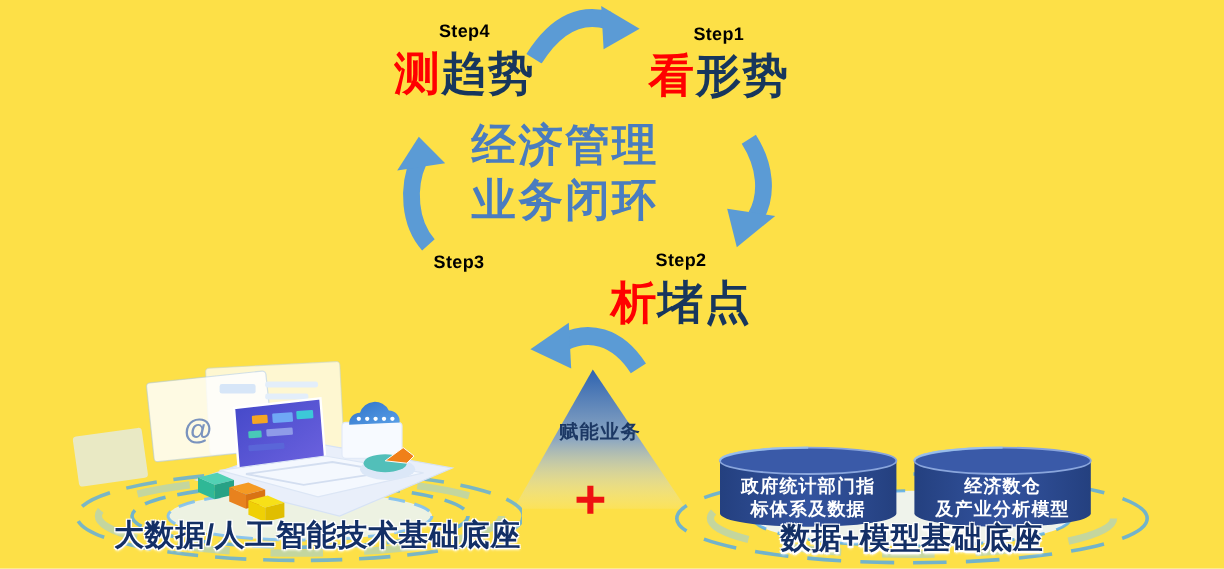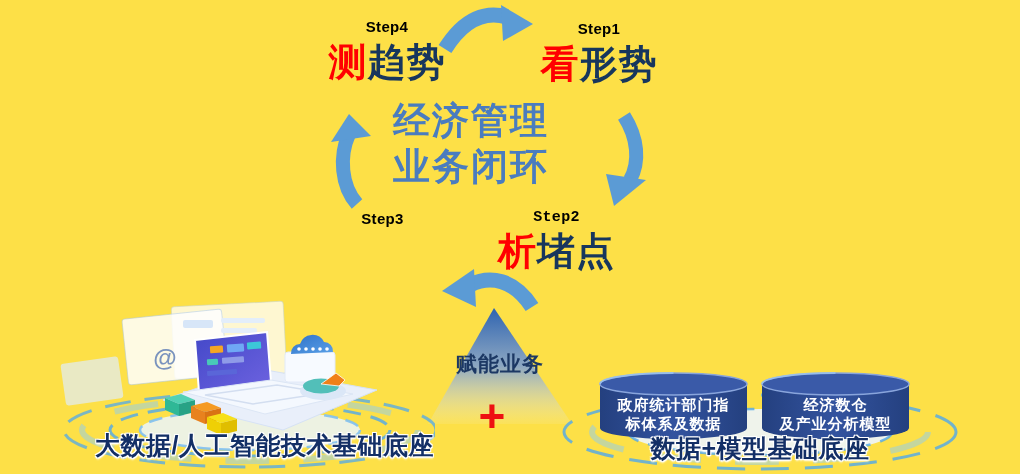--- a/index.html
+++ b/index.html
@@ -15,21 +15,21 @@
   .step-word .hl{color:#FF0000;}
   
   .center-title{position:absolute;left:393px;top:98px;width:195px;
     font-size:37px;font-weight:800;color:#4A7CBF;line-height:46px;letter-spacing:2px;white-space:nowrap;}
   
   .caption{position:absolute;text-align:center;font-size:25px;font-weight:800;color:#132F66;
     letter-spacing:.5px;white-space:nowrap;
     text-shadow:-1px -1px 0 #fff,1px -1px 0 #fff,-1px 1px 0 #fff,1px 1px 0 #fff,0 2px 2px #fff;}
   
   .tri-label{position:absolute;left:420px;top:350px;width:160px;text-align:center;
-    font-size:21px;font-weight:800;color:#1C3864;letter-spacing:1px;}
+    font-size:16px;font-weight:800;color:#1C3864;letter-spacing:1px;}
   .plus{position:absolute;left:468px;top:392px;width:48px;text-align:center;
     font-size:46px;line-height:48px;font-weight:900;color:#EE1111;}
   
   .cyl-text{font-family:"Liberation Serif","DejaVu Serif",serif;font-weight:700;fill:#fff;letter-spacing:1px;}
 </style>
 </head>
 <body>
 
 <div class="canvas">
 
@@ -40,21 +40,21 @@
 
   <div class="step" style="left:534px;top:20px;width:130px;">
     <div class="step-label">Step1</div>
     <div class="step-word"><span class="hl">看</span><span>形势</span></div>
   </div>
 
   <div class="step" style="left:320px;top:210px;width:125px;text-align:center;">
     <div class="step-label">Step3</div>
   </div>
 
-  <div class="step" style="left:494px;top:209px;width:125px;font-family:Liberation Mono, monospace;">
+  <div class="step" style="left:505px;top:209px;width:125px;">
     <div class="step-label">Step2</div>
     <div class="step-word"><span class="hl">析</span><span>堵点</span></div>
   </div>
 
   <div class="center-title">
     <div>经济管理</div>
     <div>业务闭环</div>
   </div>
 
   <svg class="abs" style="left:437px;top:3px;" width="100" height="50" viewBox="0 0 100 50">

